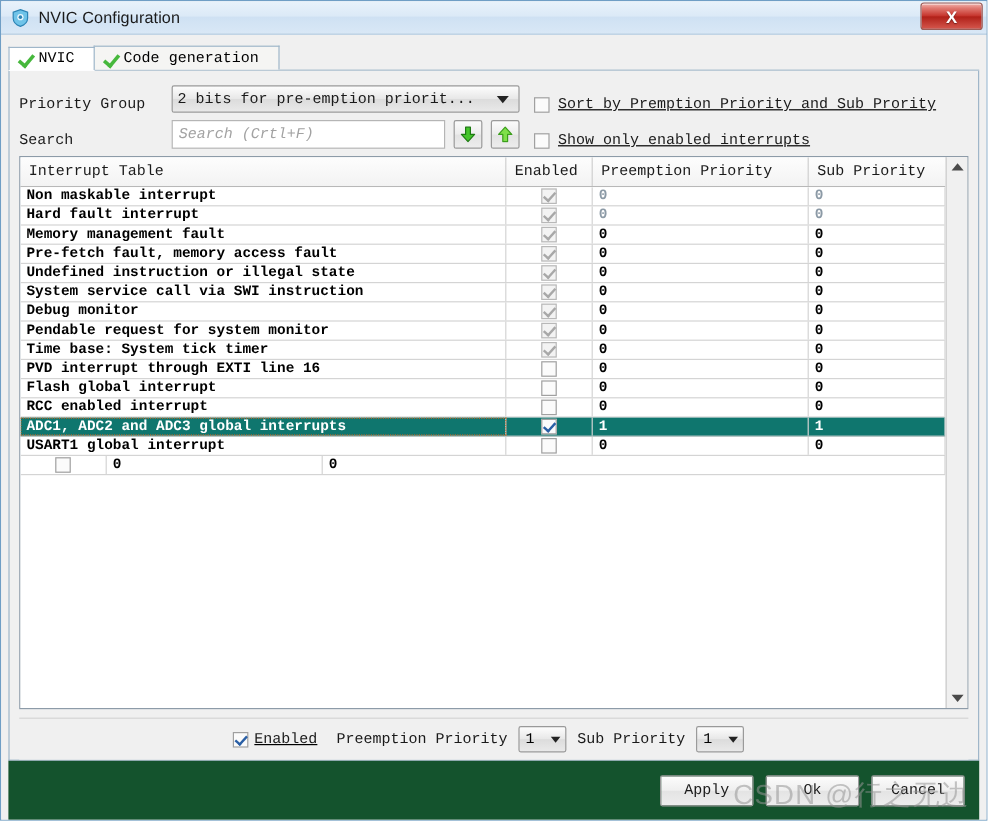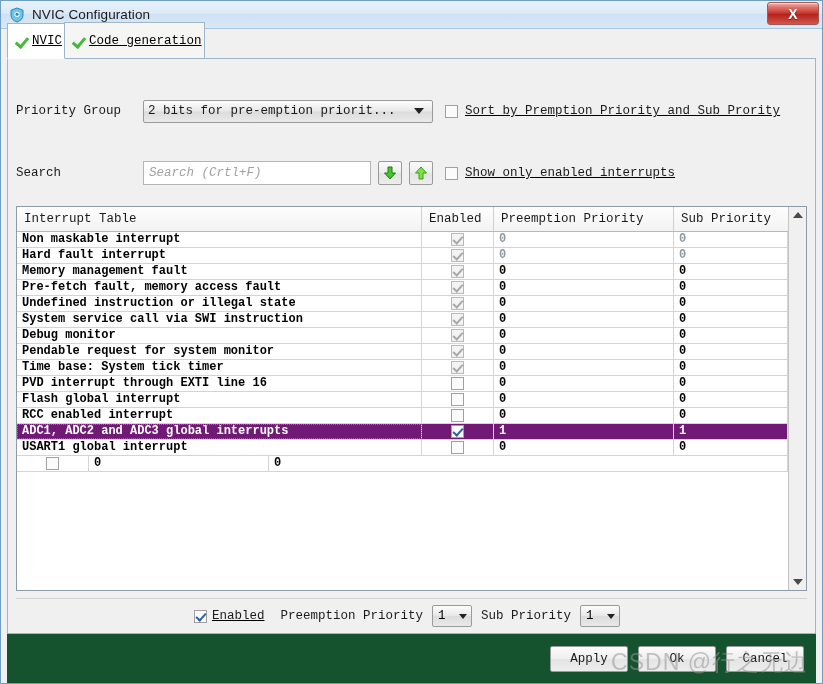--- a/index.html
+++ b/index.html
@@ -83,30 +83,29 @@
   .tabstrip {
     height: 25px;
     flex: 0 0 25px;
     display: flex;
     align-items: flex-end;
     position: relative;
     border-bottom: 1px solid #9fb6c9;
     box-sizing: border-box;
   }
   .tab {
-    height: 36px;
+    height: 20px;
     box-sizing: border-box;
     display: flex; align-items: center;
-    padding: 0 2px 0 6px;
+    padding: 0 16px 0 6px;
     border: 1px solid #9fb6c9;
     border-bottom: none;
     font-size: 12.5px;
     cursor: pointer;
     position: relative;
-    text-decoration: underline;
   }
   .tab.active {
     background: #ffffff;
     border-bottom: 1px solid #ffffff;
     margin-bottom: -1px;
     z-index: 3;
   }
   .tab.inactive {
     background: #f5f5f3;
     margin-left: -1px;
@@ -137,24 +136,23 @@
     box-sizing: border-box;
     padding: 5px 8px 0 8px;
     display: flex;
     flex-direction: column;
     position: relative;
   }
 
   
   .optrow {
     display: flex;
-    align-items: center;
+    align-items: flex-end;
     flex: 0 0 auto;
     height: 30px;
-    margin-top: 32px;
   }
   .optlabel {
     font-size: 12.5px;
     color: #1a1a1a;
     white-space: nowrap;
   }
   .lbl-prio { width: 127px; }
   .lbl-search { width: 127px; }
 
   select.combo, .combo {
@@ -241,21 +239,21 @@
   .optcheck .optlabel2 {
     margin-left: 7px;
     font-size: 12.5px;
     white-space: nowrap;
     color: #1a1a1a;
   }
 
   
   .tablewrap {
     flex: 1 1 auto;
-    margin: 18px 0 0 0;
+    margin: 6px 0 0 0;
     border: 1px solid #8d9ba8;
     background: #ffffff;
     box-sizing: border-box;
     display: flex;
     position: relative;
     min-height: 0;
     margin-bottom: 7px;
   }
   .tablecols {
     flex: 1 1 auto;
@@ -294,21 +292,21 @@
     background: #ffffff;
   }
   .trow {
     height: 16px;
     display: flex;
     box-sizing: border-box;
     border-bottom: 1px solid #d4d4d4;
     cursor: pointer;
     font-weight: bold;
   }
-  .trow.selected { background: #701a75; }
+  .trow.selected { background: #0f766e; }
   .trow.selected .td { color: #ffffff; }
   .trow.selected .td.name {
     outline: 1px dotted #c06a2a;
     outline-offset: -1px;
   }
   .td {
     box-sizing: border-box;
     display: flex; align-items: center;
     padding-left: 5px;
     font-size: 12px;

